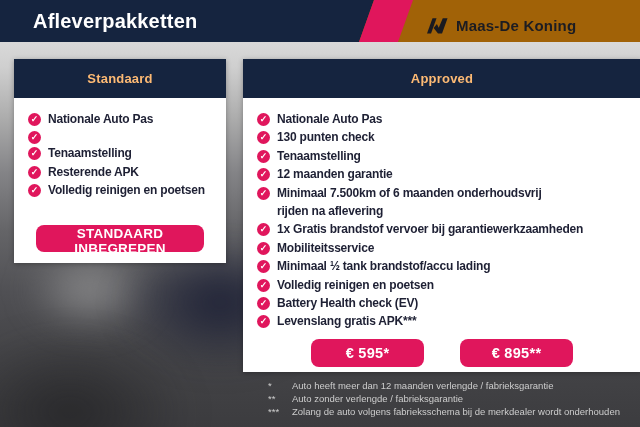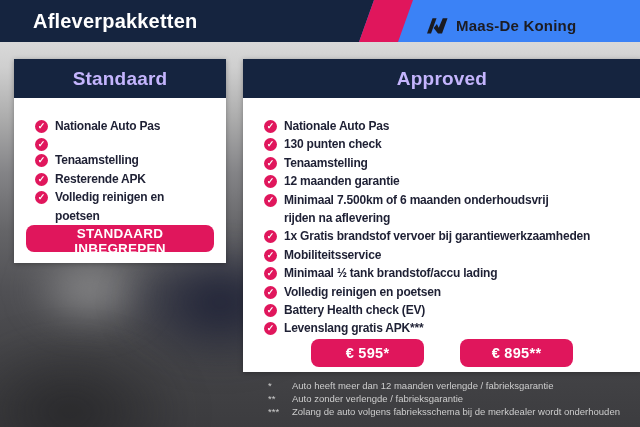--- a/index.html
+++ b/index.html
@@ -18,51 +18,51 @@
   }
   .bg-blob{position:absolute;border-radius:50%;filter:blur(16px);}
   .blob-car{left:120px;top:195px;width:200px;height:130px;
     background:radial-gradient(closest-side,rgba(22,26,50,.9),rgba(22,26,50,0));}
   .blob-light{left:25px;top:205px;width:130px;height:85px;
     background:radial-gradient(closest-side,rgba(165,165,165,.75),rgba(165,165,165,0));}
   .blob-darkcorner{left:-50px;top:290px;width:240px;height:160px;
     background:radial-gradient(closest-side,rgba(28,28,30,.65),rgba(28,28,30,0));}
 
   
-  .header{position:absolute;left:0;top:0;width:640px;height:42px;background:#3b82f6;}
+  .header{position:absolute;left:0;top:0;width:640px;height:42px;background:#a16207;}
   .header-navy{position:absolute;inset:0;background:var(--navy,#15243F);
     clip-path:polygon(0 0,374px 0,359px 100%,0 100%);}
   .header-pink{position:absolute;inset:0;background:var(--pink,#E0165C);
     clip-path:polygon(374px 0,413px 0,398px 100%,359px 100%);}
   .header-title{position:absolute;left:33px;top:0;height:42px;line-height:42px;
     color:#ffffff;font-size:20px;font-weight:bold;letter-spacing:.2px;}
   .brand{position:absolute;left:427px;top:0;height:50px;display:flex;align-items:center;gap:7px;}
   .brand svg{display:block;}
   .brand-name{font-size:15px;font-weight:bold;color:#1c1c22;letter-spacing:.2px;}
 
   
   .card{position:absolute;background:#ffffff;box-shadow:0 1px 5px rgba(0,0,0,.3);}
   .card-standaard{left:14px;top:59px;width:212px;height:204px;}
   .card-approved{left:243px;top:59px;width:398px;height:313px;}
   .card-band{height:39px;background:var(--navy,#15243F);display:flex;align-items:center;justify-content:center;}
-  .card-band span{color:#c4b5fd;font-size:19px;font-weight:bold;letter-spacing:.2px;}
-
-  ul.features{list-style:none;margin:7px;padding:12px 12px 0 14px;}
+  .card-band span{color:#fdba74;font-size:13px;font-weight:bold;letter-spacing:.2px;}
+
+  ul.features{list-style:none;margin:0;padding:12px 12px 0 14px;}
   ul.features li{display:flex;align-items:flex-start;gap:7px;
     font-size:12px;font-weight:bold;color:var(--card_text,#1E2034);
     line-height:18.4px;letter-spacing:-.2px;}
   .check{flex:0 0 13px;width:13px;height:13px;margin-top:3px;border-radius:50%;
     background:var(--pink,#E0165C);color:#fff;display:flex;align-items:center;justify-content:center;
     font-size:9px;line-height:13px;font-weight:bold;}
   .check::before{content:"\2713";}
 
   .pill-button{background:var(--pink,#E0165C);color:#ffffff;border:none;border-radius:8px;
     font-family:"Liberation Sans",sans-serif;font-weight:bold;cursor:pointer;}
   .included-button{position:absolute;left:50%;transform:translateX(-50%);bottom:11px;
-    width:188px;height:27px;font-size:13.5px;letter-spacing:.2px;}
+    width:168px;height:27px;font-size:13.5px;letter-spacing:.2px;}
   .prices{position:absolute;left:0;right:0;bottom:5px;display:flex;justify-content:center;gap:36px;}
   .price-button{min-width:113px;height:28px;font-size:14.5px;letter-spacing:.3px;}
 
   
   .footnotes{position:absolute;left:268px;top:379px;width:362px;}
   .footnote{display:flex;gap:8px;font-size:9.5px;line-height:13.2px;
     color:var(--footnote_text,#CDCDCD);}
   .footnote .marker{flex:0 0 16px;text-align:left;}
 </style>
 </head>

